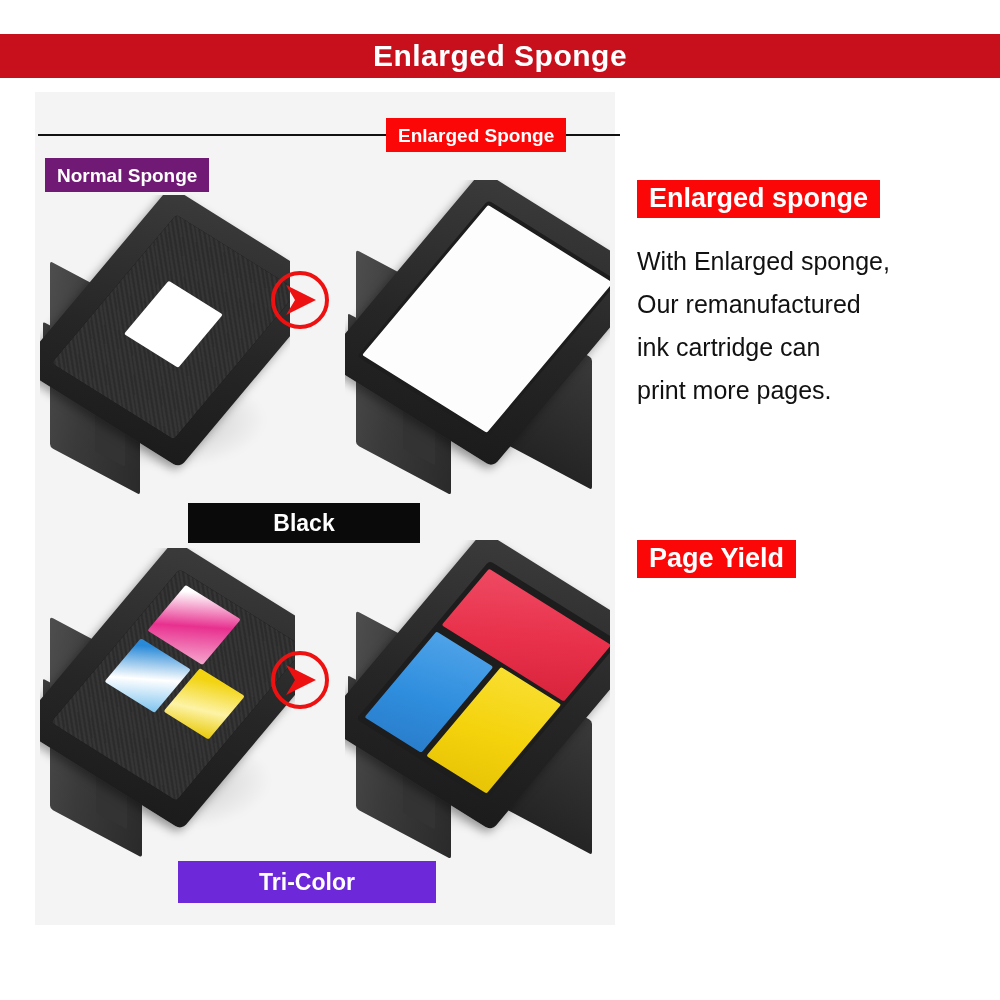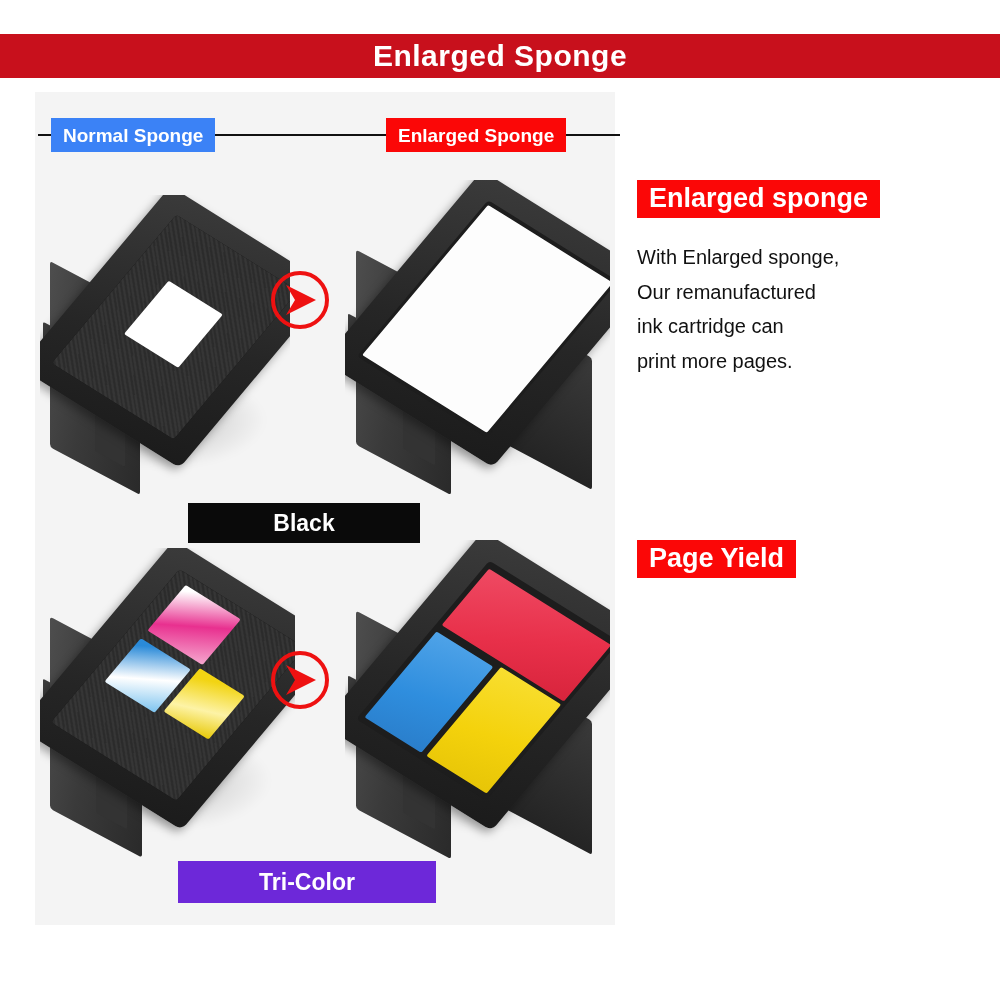--- a/index.html
+++ b/index.html
@@ -52,21 +52,21 @@
     top:0;
     height:34px;
     display:flex; align-items:center; justify-content:center;
     color:#ffffff;
     font-size:19px;
     font-weight:bold;
     padding:0 12px;
     white-space:nowrap;
     line-height:1;
   }
-  #tag-normal-sponge { left:13px;   background:#3b82f6; }
+  #tag-normal-sponge { left:7px;   background:#701a75;margin-top:40px; }
   #tag-enlarged-sponge { left:348px; background:#fb0707; }
 
   
   .stage {
     position:absolute;
     overflow:hidden;
   }
   #stage-black-normal   { left:40px;  top:195px; width:250px; height:300px; }
   #stage-black-enlarged { left:345px; top:180px; width:265px; height:315px; }
   #stage-color-normal   { left:40px;  top:548px; width:255px; height:310px; }
@@ -185,21 +185,21 @@
     color:#ffffff;
     font-size:27px;
     font-weight:bold;
     padding:4px 12px 6px 12px;
     line-height:1.05;
     white-space:nowrap;
   }
   .info-body { margin-top:22px; }
   .info-line {
     color:#111111;
-    font-size:20px;
+    font-size:25px;
     line-height:1.72;
     white-space:nowrap;
   }
   #yield-section { position:absolute; left:637px; top:540px; width:340px; }
 </style>
 </head>
 <body>
 
 <div id="header-banner">
   <span id="header-title">Enlarged Sponge</span>

